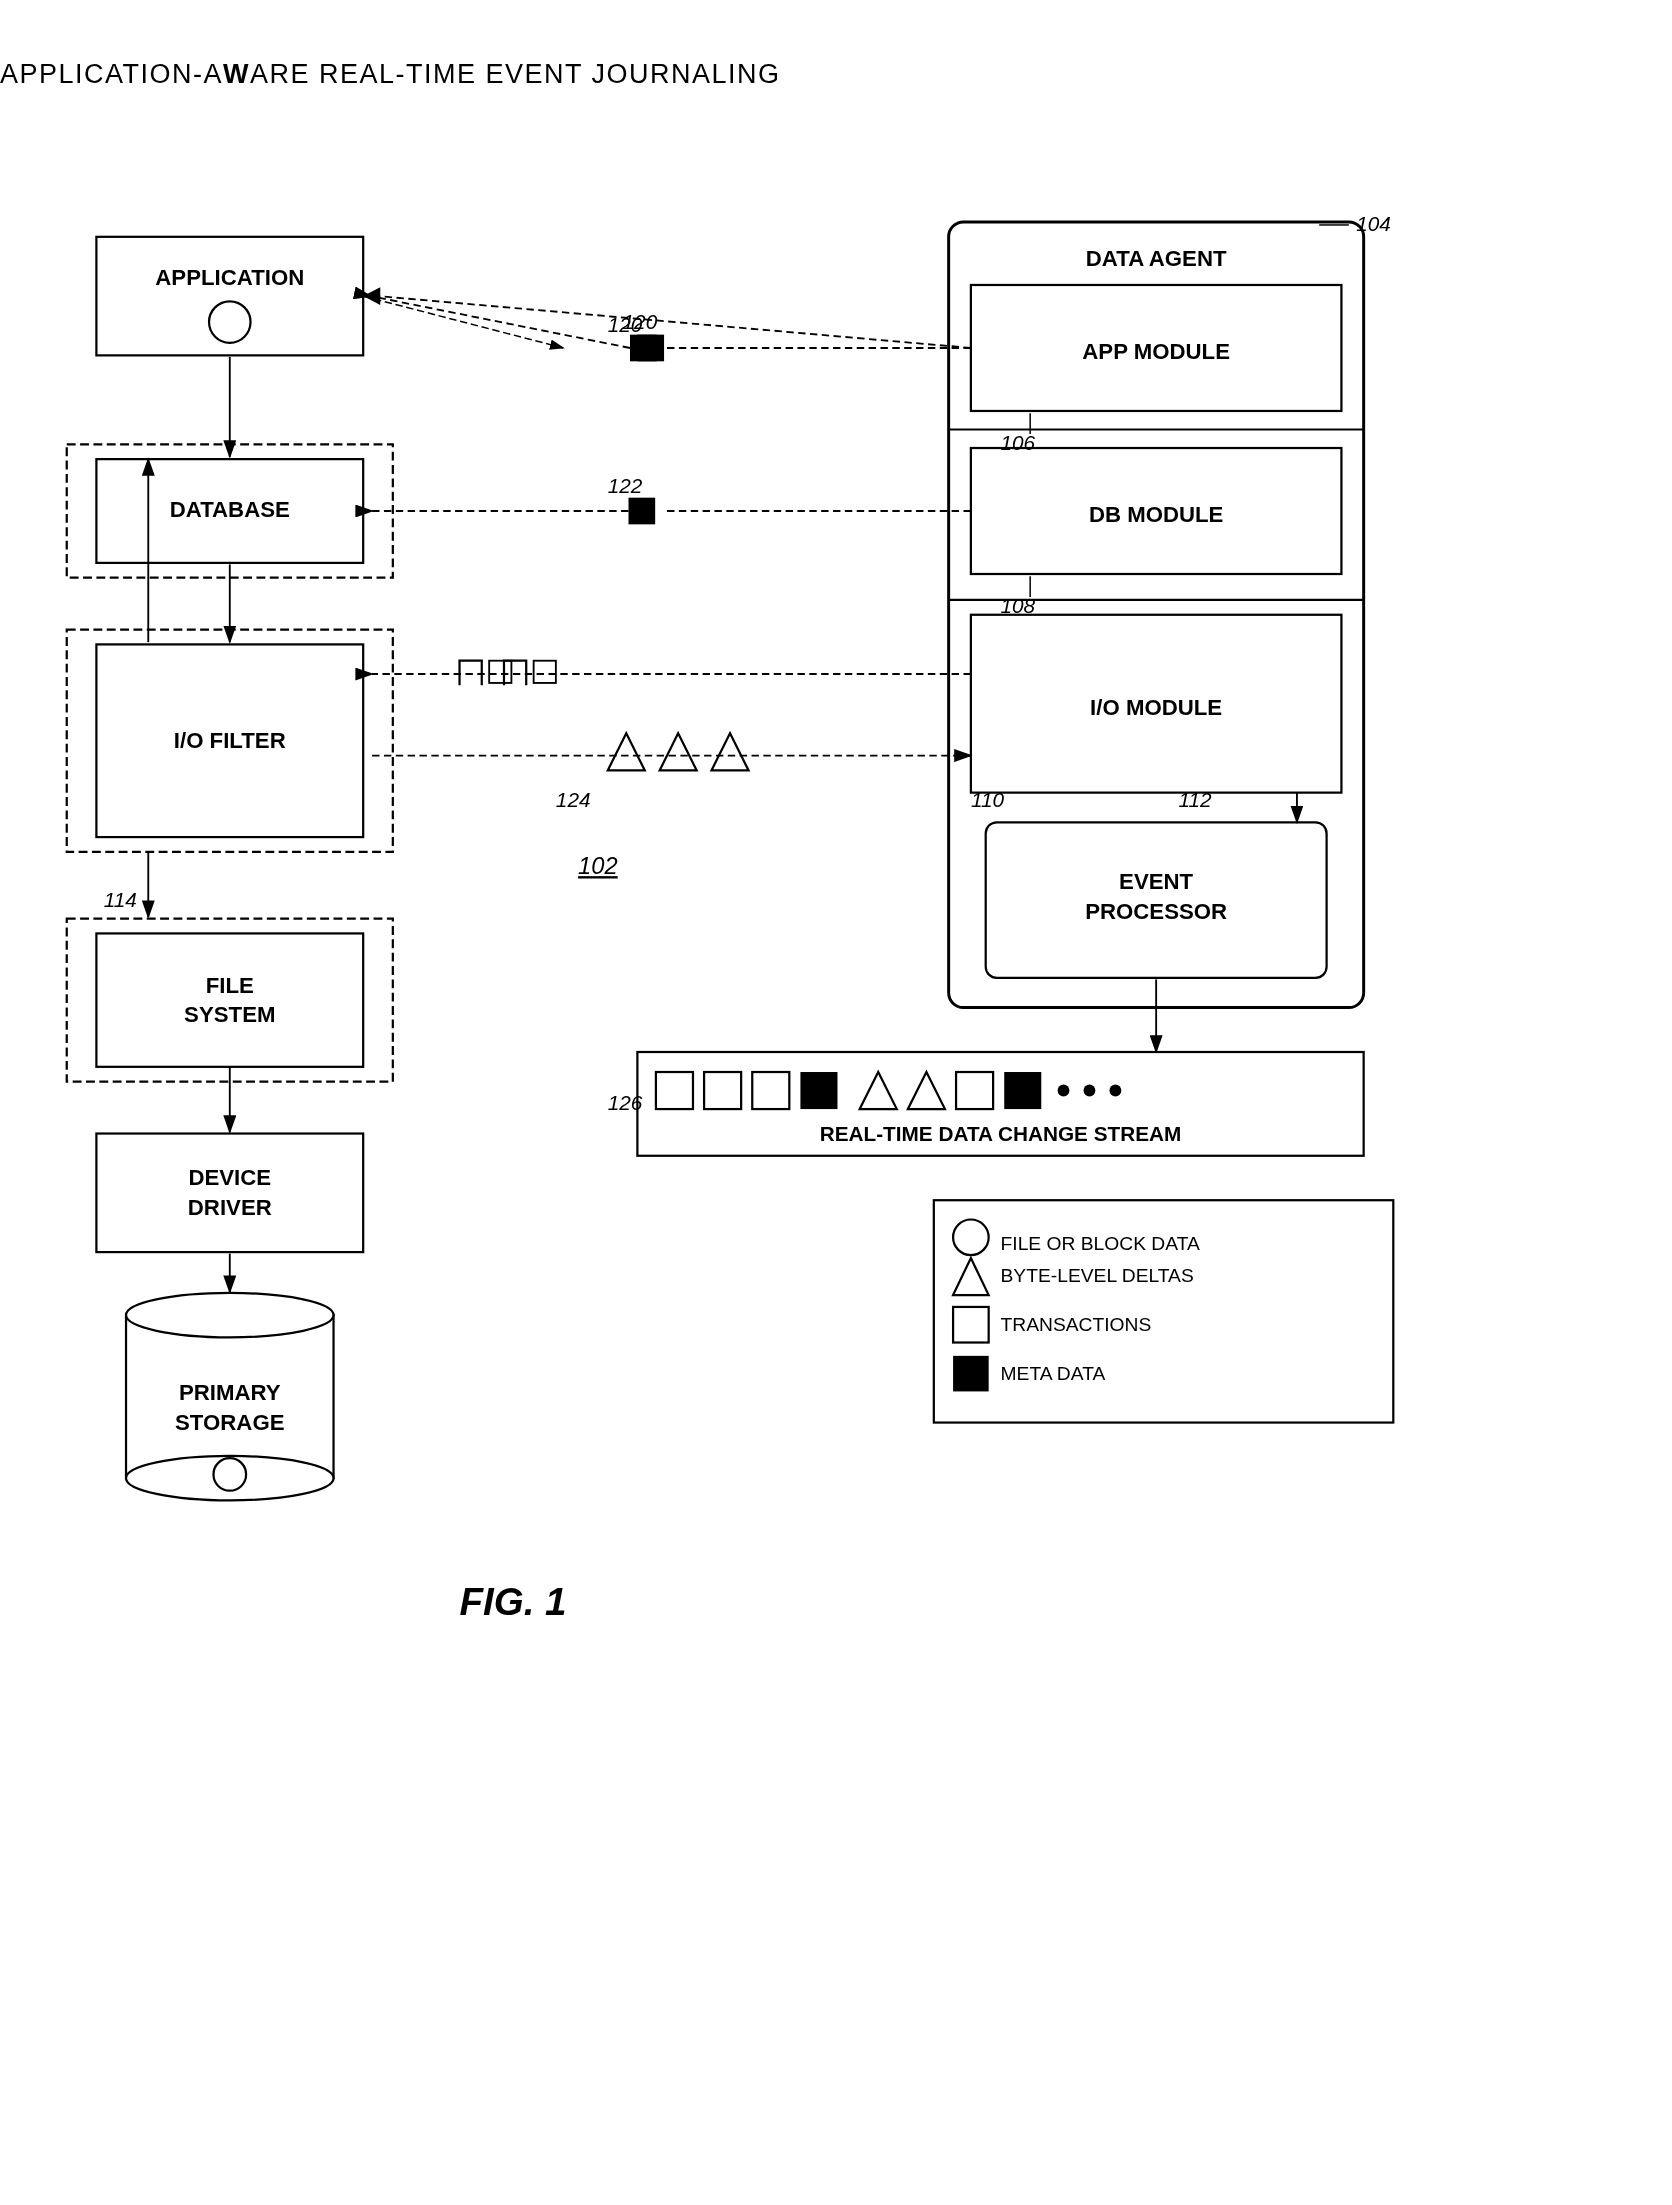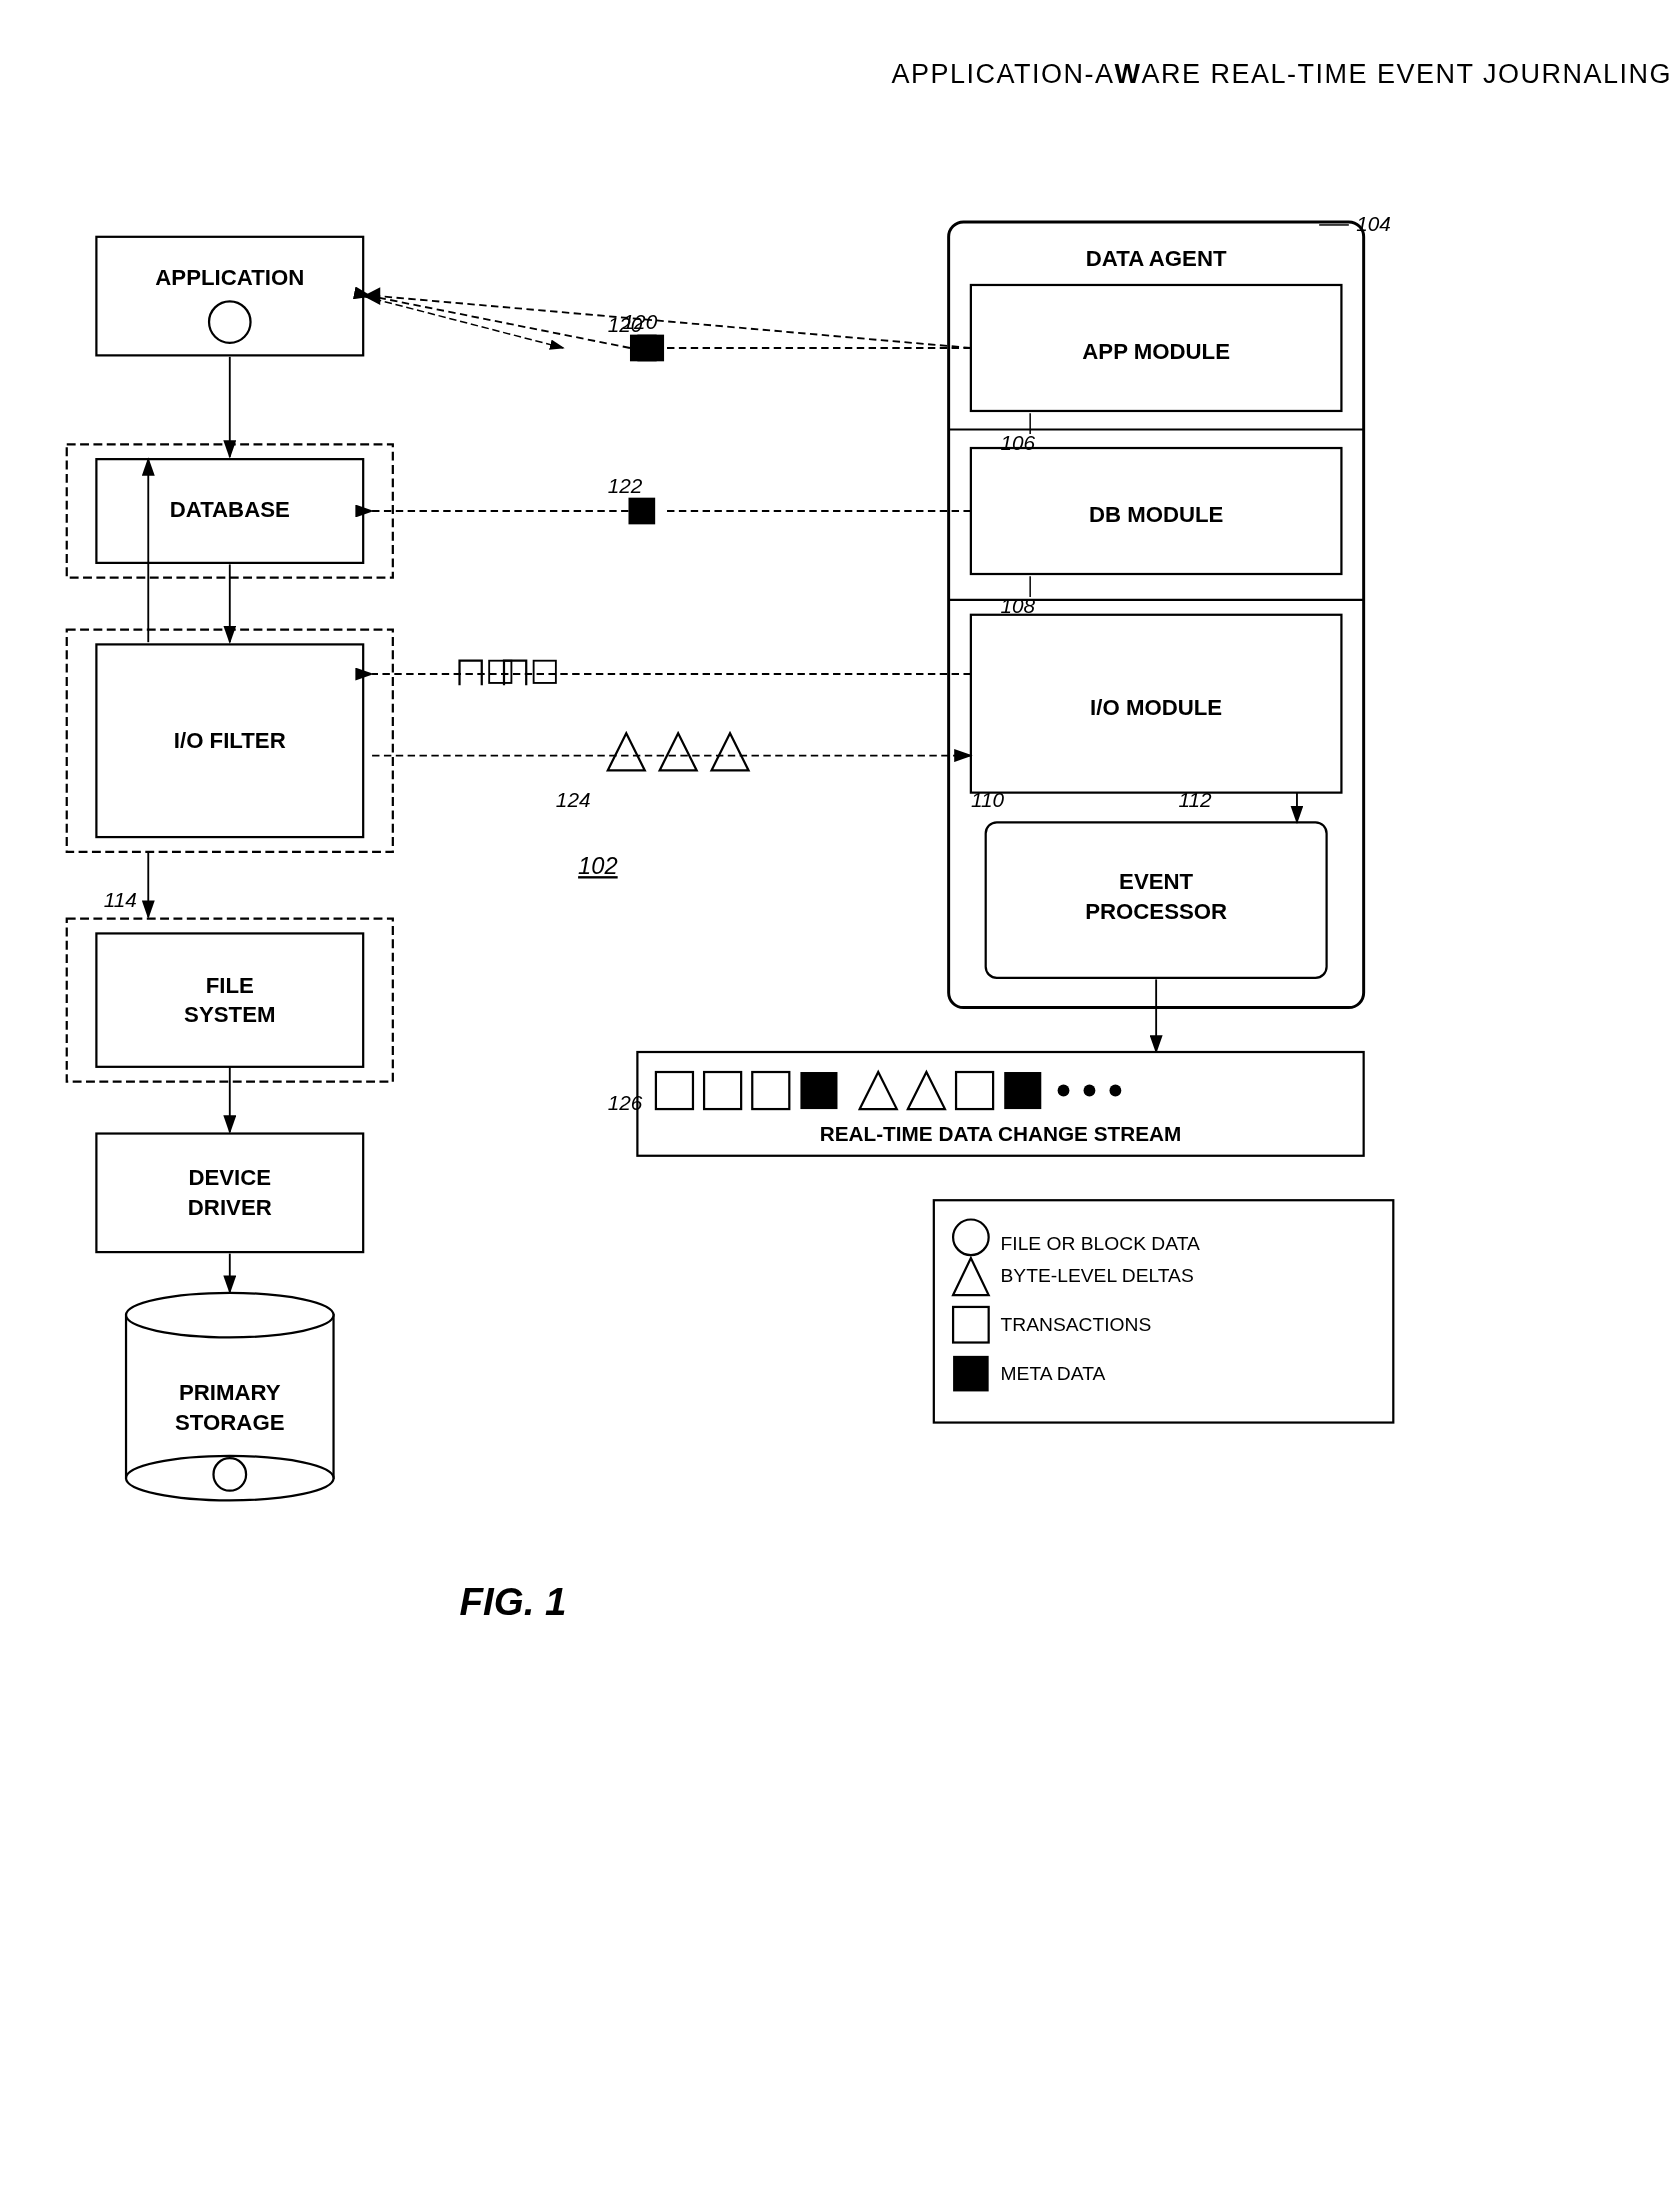--- a/index.html
+++ b/index.html
@@ -5,21 +5,21 @@
     * { box-sizing: border-box; margin: 0; padding: 0; }
     body {
       background: #fff;
       font-family: Arial, Helvetica, sans-serif;
       width: 1672px;
       height: 2205px;
       position: relative;
       overflow: hidden;
     }
     .page-title {
-      text-align: right;
+      text-align: left;
       font-size: 27px;
       font-weight: normal;
       letter-spacing: 1.5px;
       position: absolute;
       top: 59px;
       left: 0; right: 0;
     }
     .page-title span { font-weight: bold; }
   </style>
 </head>

